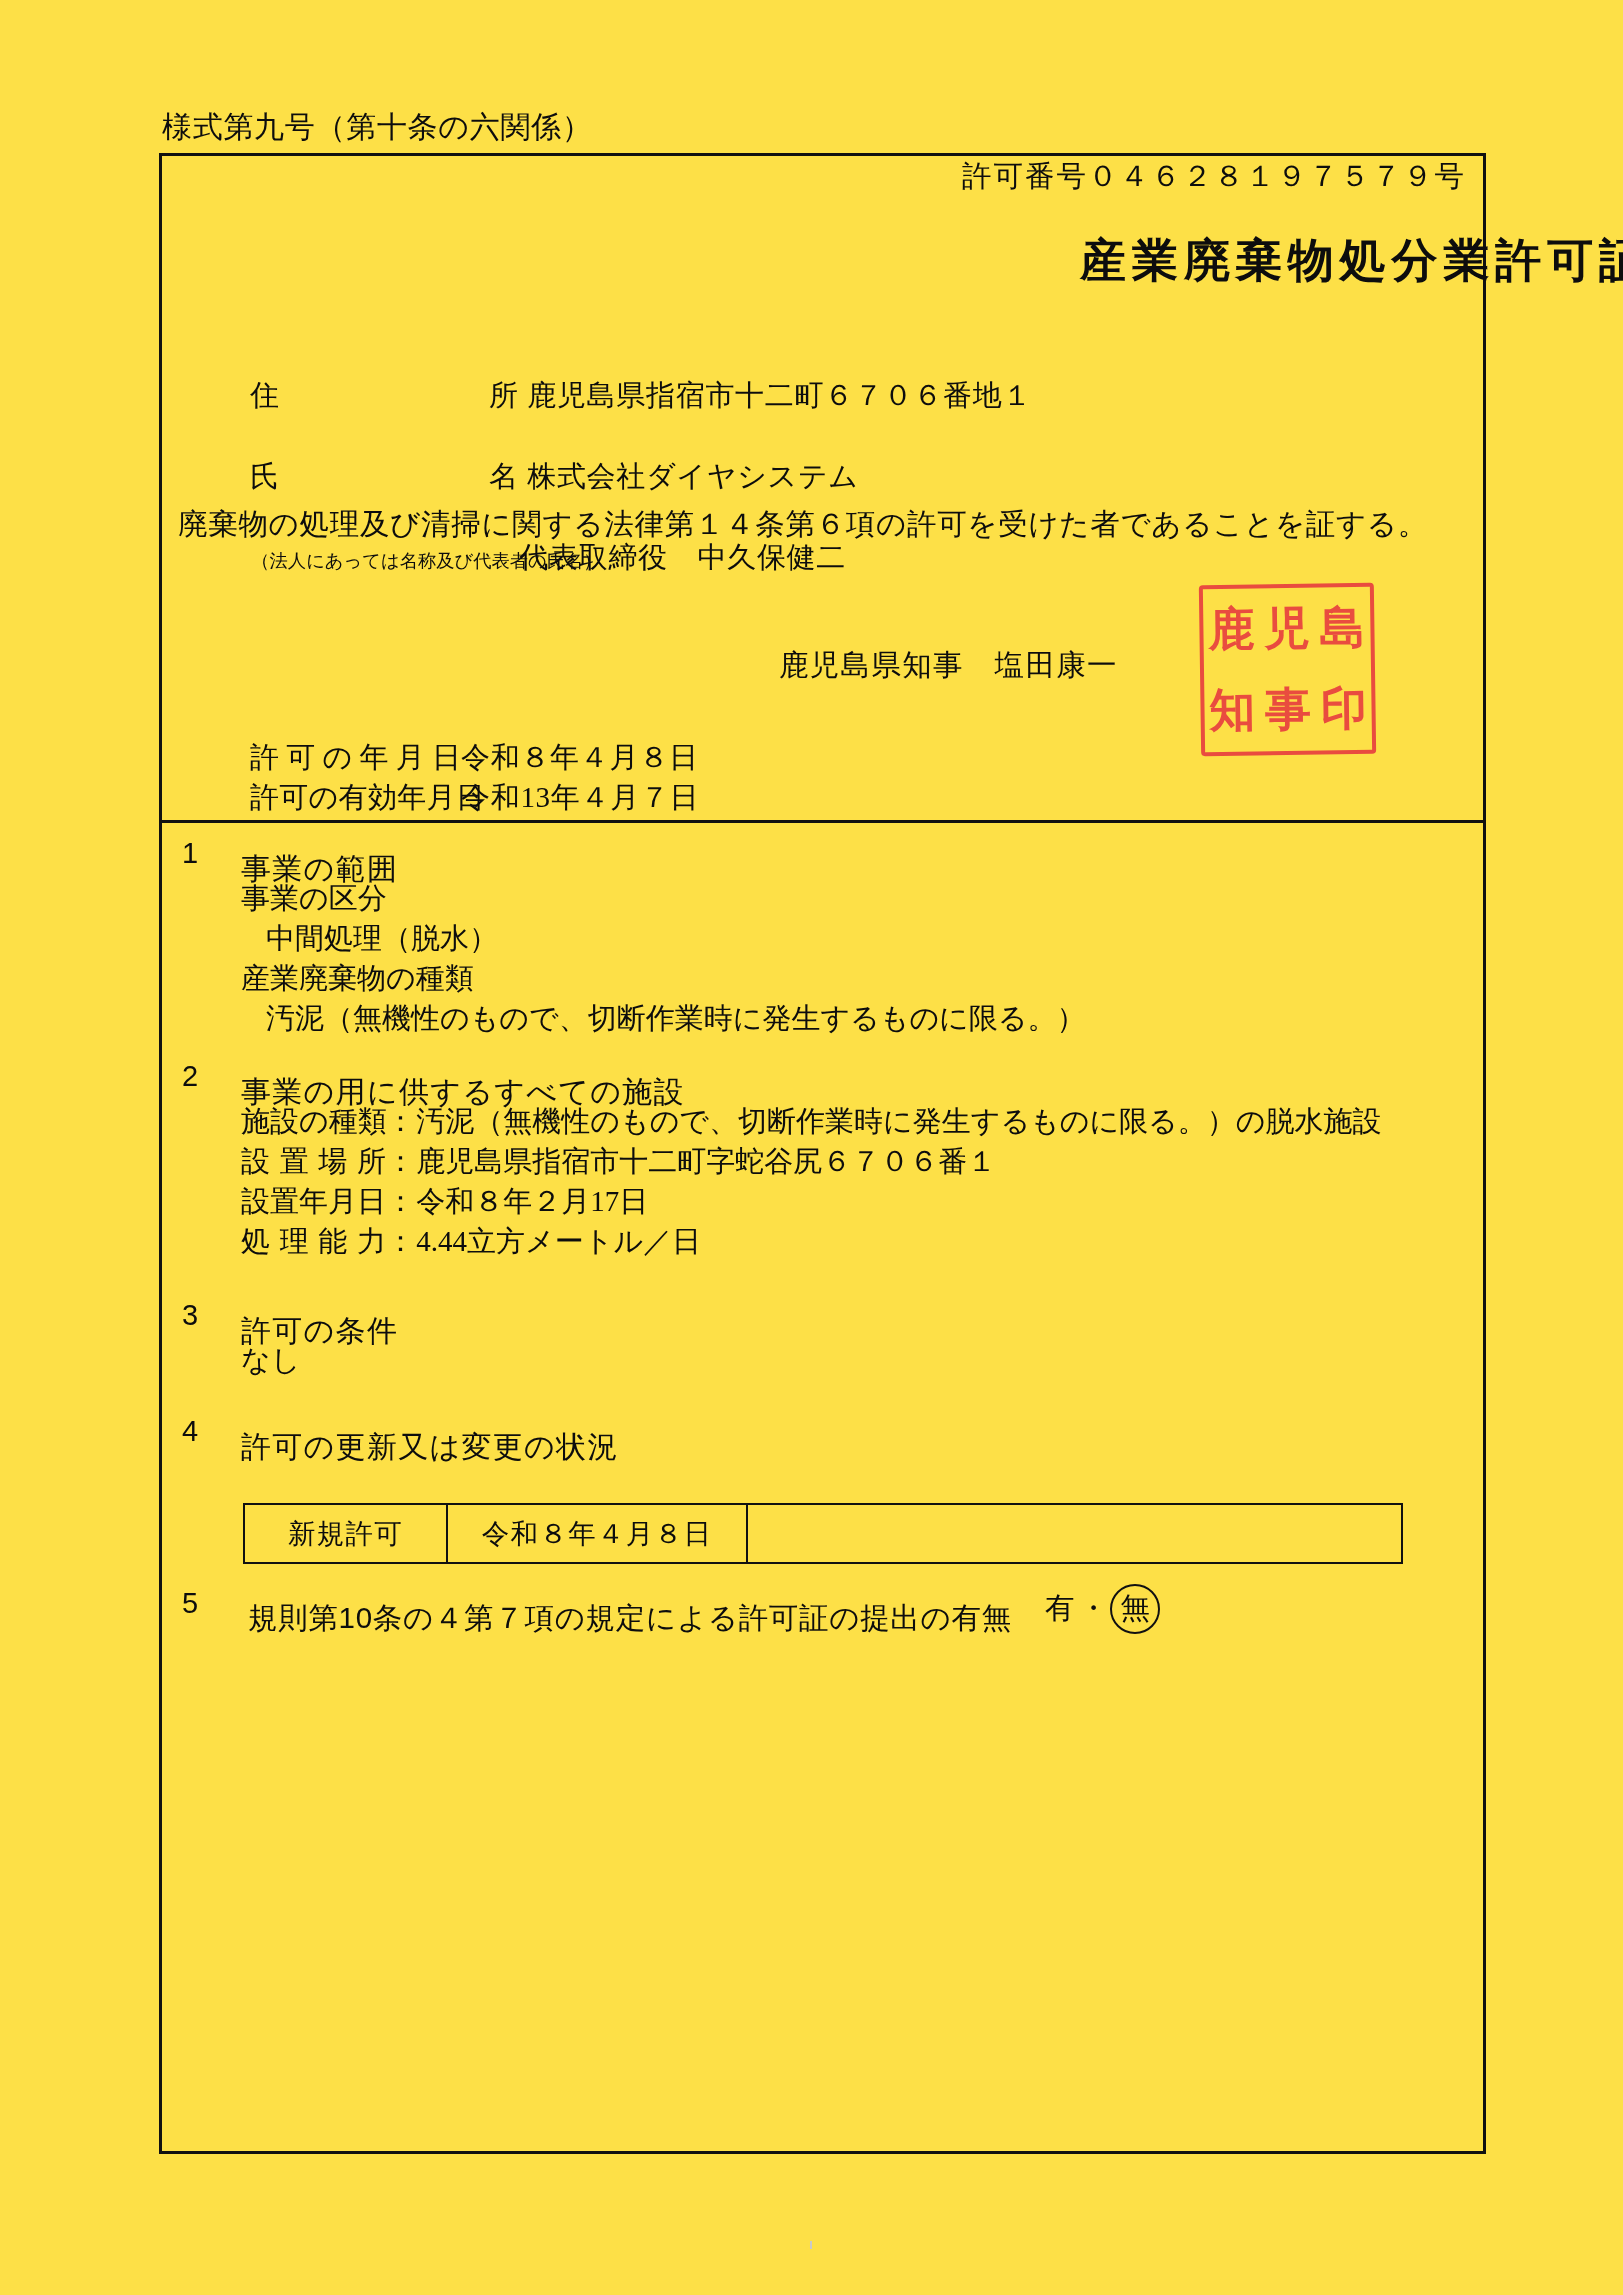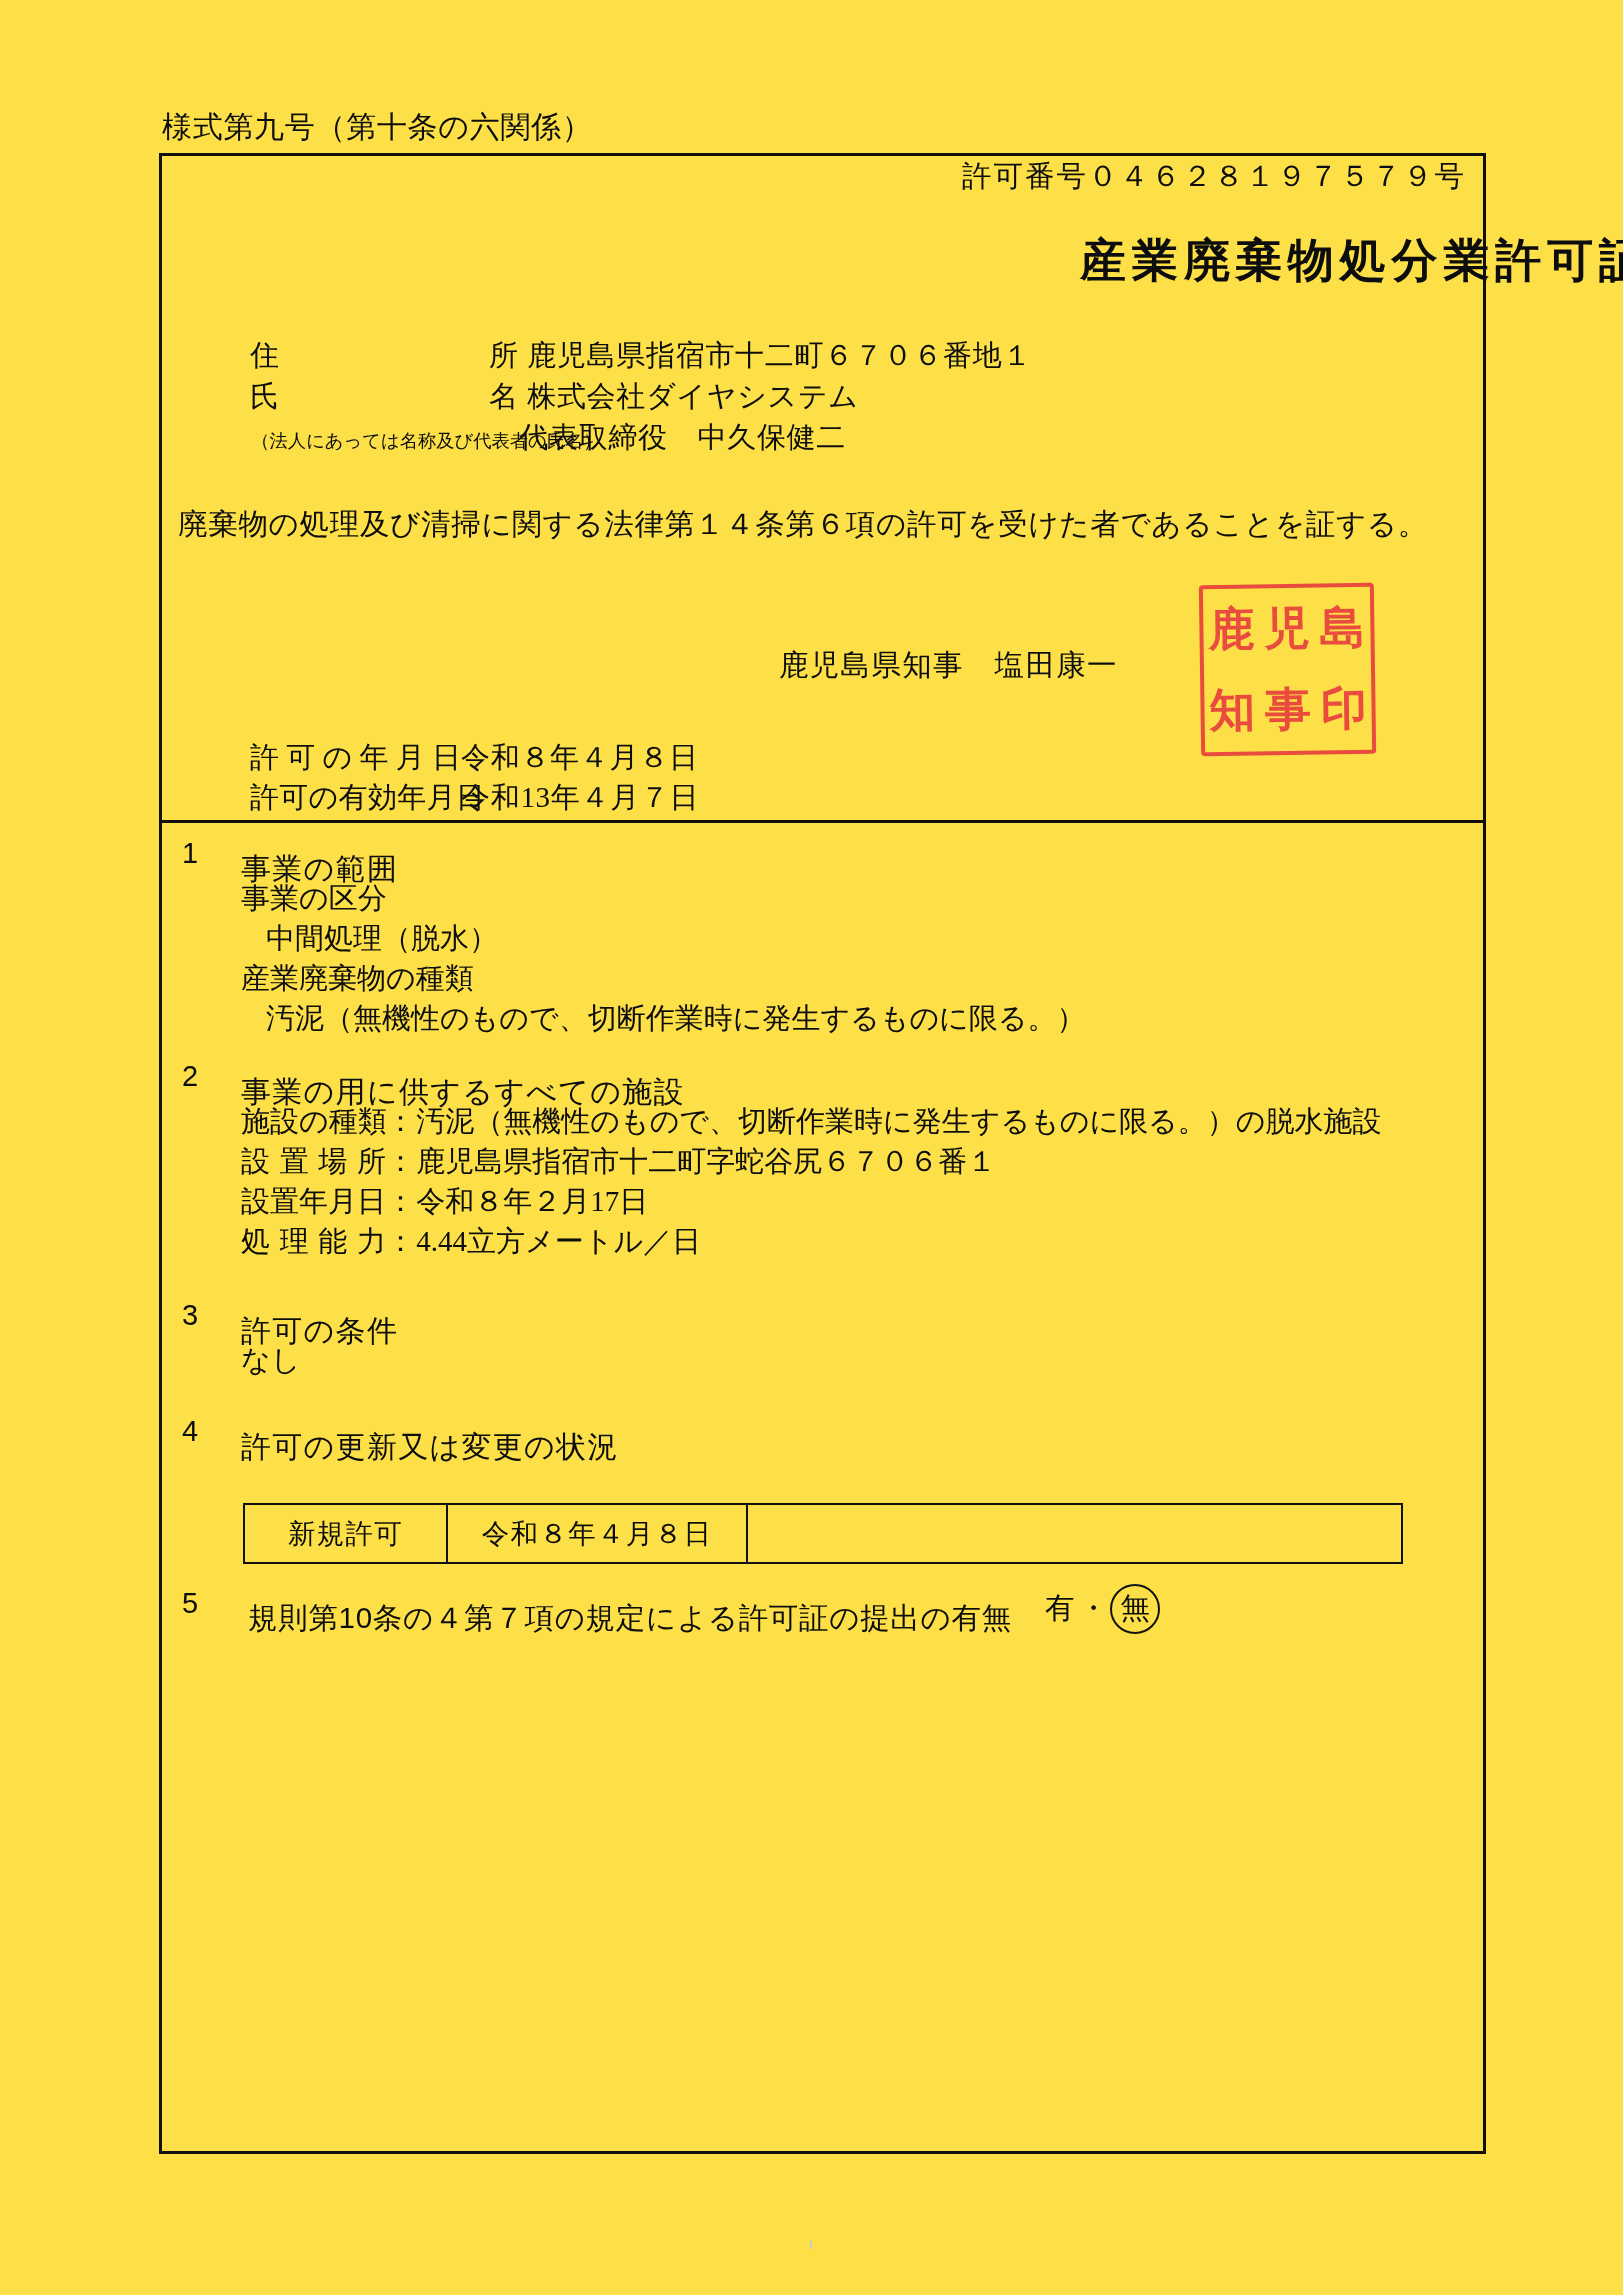--- a/index.html
+++ b/index.html
@@ -92,21 +92,21 @@
     display: flex;
     justify-content: space-between;
   }
   .applicant .lbl.wide-spread { padding: 0 9.2px 0 0; }
   .applicant .lbl.note {
     font-size: 18.3px;
     justify-content: flex-start;
     letter-spacing: 0px;
     padding-left: 1.3px;
   }
-  .applicant .val { letter-spacing: 0.7px; }
+  .applicant .val { letter-spacing: 0.7px; margin-top: 40px; }
 
   .statement {
     position: absolute;
     left: 178px;
     top: 505px;
     font-size: 29.5px;
     letter-spacing: 0.7px;
     white-space: nowrap;
   }
 

